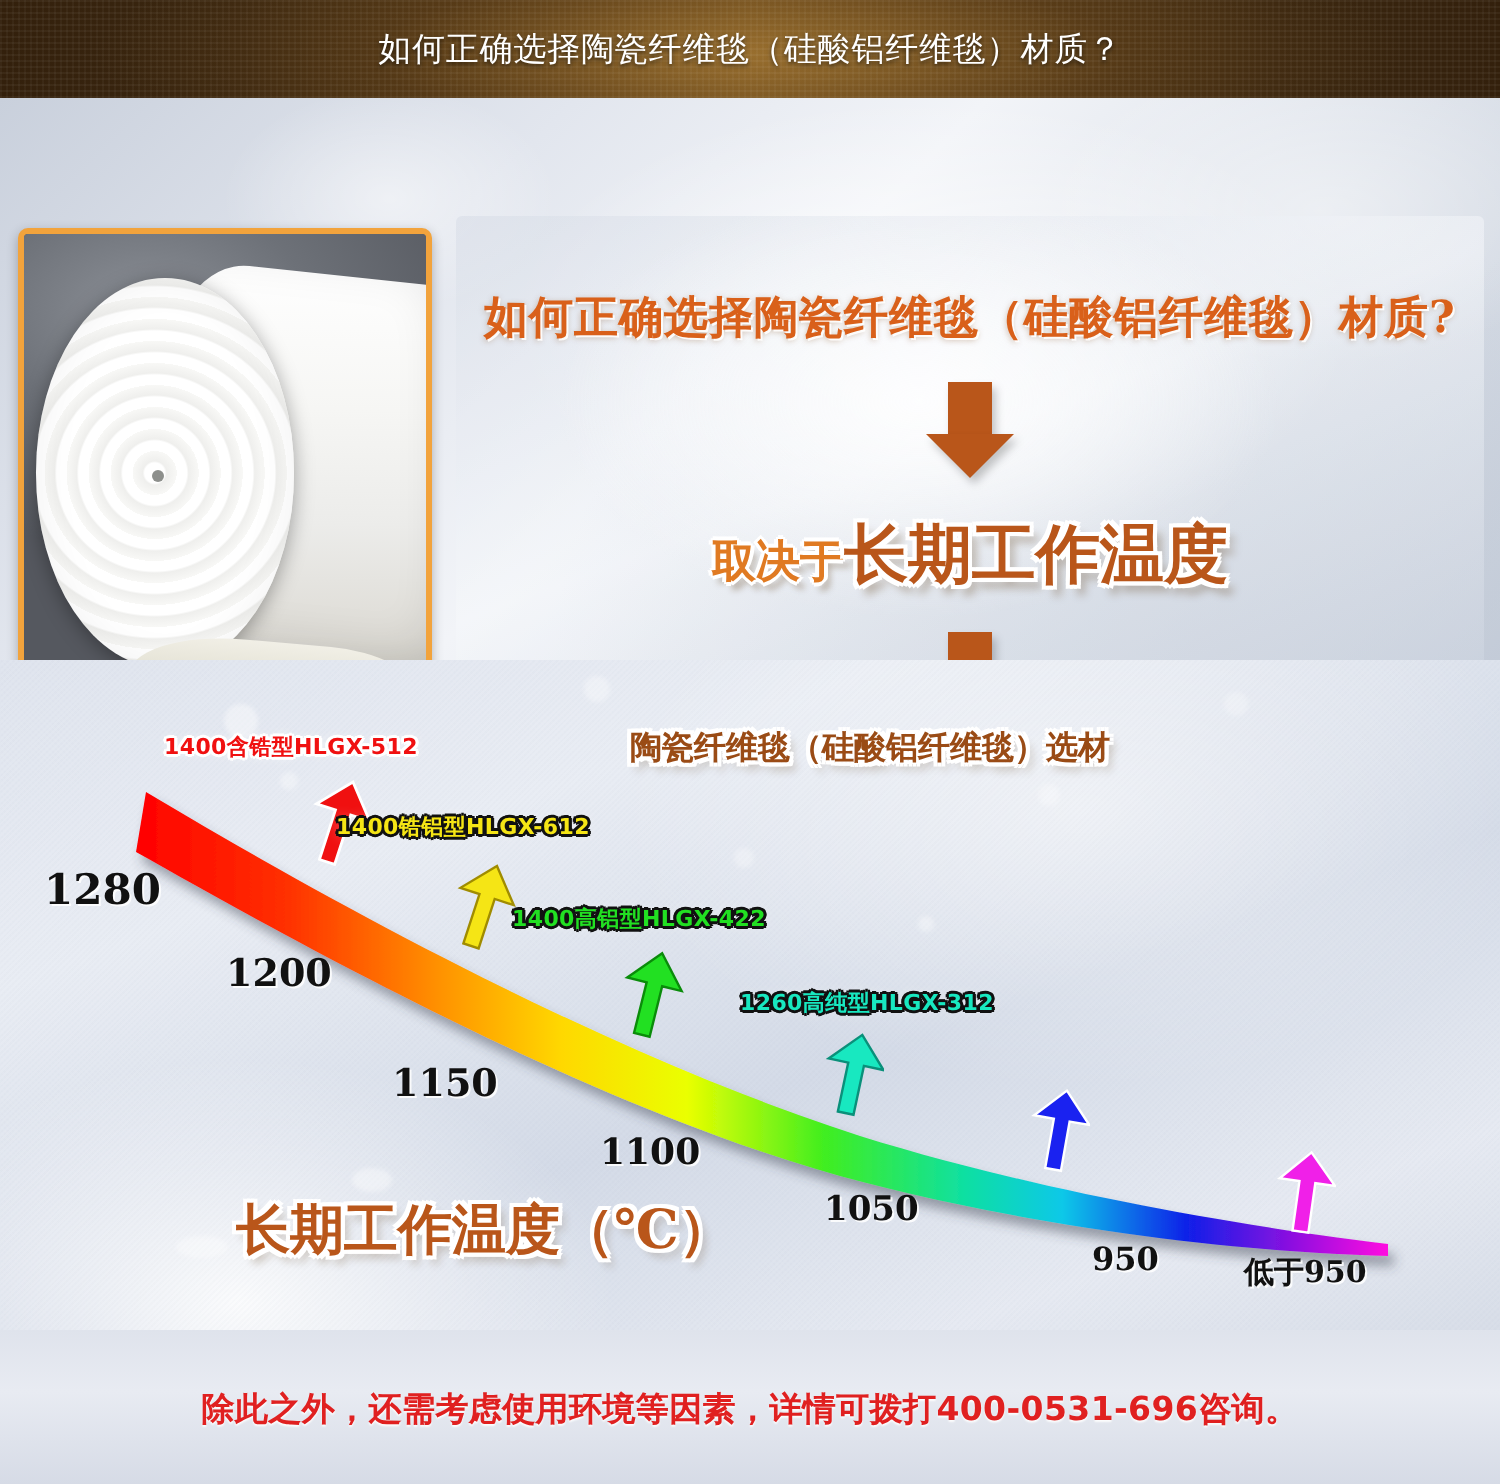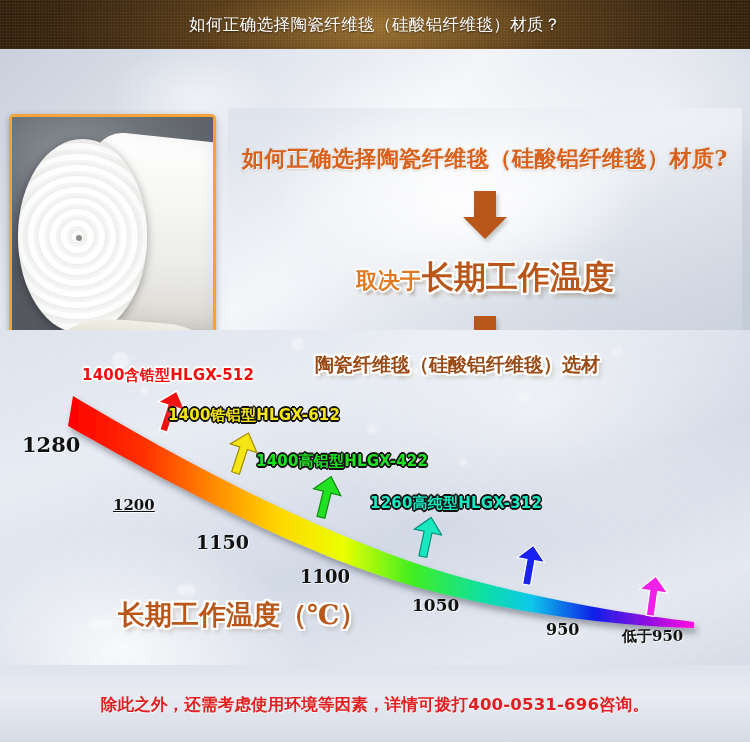--- a/index.html
+++ b/index.html
@@ -149,22 +149,22 @@
   }
   .bokeh{ position:absolute; border-radius:50%; background:rgba(255,255,255,.55); filter:blur(1px); }
   .noise{
     position:absolute; inset:0; opacity:.35;
     background-image:
       repeating-linear-gradient(45deg, rgba(255,255,255,.10) 0 1px, rgba(0,0,0,0) 1px 2px),
       repeating-linear-gradient(-45deg, rgba(160,168,182,.10) 0 1px, rgba(0,0,0,0) 1px 2px);
   }
 
   .chart-title{
-    position:absolute; left:315px; top:352px; z-index:6;
-    font-size:19px; font-weight:bold;
+    position:absolute; left:315px; top:364px; z-index:6;
+    font-size:16px; font-weight:bold;
     font-family:"DejaVu Serif","Liberation Serif",serif;
     color:#9a4b15; white-space:nowrap;
     text-shadow:
       2px 0 0 #fff,-2px 0 0 #fff,0 2px 0 #fff,0 -2px 0 #fff,
       2px 2px 0 #fff,-2px -2px 0 #fff,2px -2px 0 #fff,-2px 2px 0 #fff,
       3px 4px 4px rgba(90,55,15,.3);
   }
 
   
   .band-wrap{ position:absolute; left:0; top:330px; width:750px; height:412px; z-index:3; pointer-events:none; }
@@ -183,21 +183,21 @@
   .temp-tick{
     position:absolute; z-index:6; white-space:nowrap;
     font-family:"DejaVu Serif","Liberation Serif",serif;
     font-weight:bold; color:#111;
     text-shadow:1px 1px 0 rgba(255,255,255,.85);
   }
 
   .grade-label{
     position:absolute; z-index:7; white-space:nowrap;
     font-family:"DejaVu Sans","Liberation Sans",sans-serif;
-    font-weight:bold; font-size:15px; letter-spacing:.2px;
+    font-weight:bold; font-size:11px; letter-spacing:.2px;
   }
   .gl-white-out{
     text-shadow:
       1.6px 0 0 #fff,-1.6px 0 0 #fff,0 1.6px 0 #fff,0 -1.6px 0 #fff,
       1.2px 1.2px 0 #fff,-1.2px -1.2px 0 #fff,1.2px -1.2px 0 #fff,-1.2px 1.2px 0 #fff,
       0 0 6px rgba(255,255,255,.95);
   }
   .gl-dark-out{
     text-shadow:
       1.6px 0 0 #111,-1.6px 0 0 #111,0 1.6px 0 #111,0 -1.6px 0 #111,
@@ -300,21 +300,21 @@
                C 160,118 300,196 430,238
                C 520,266 620,283 694,292
                L 694,298
                C 618,296 516,284 420,258
                C 292,222 146,140 68,96
                Z" fill="url(#bandGrad)" filter="url(#bandShadow)"></path>
     </svg>
   </div>
 
   <div class="temp-tick" style="left:22px;  top:432px; font-size:21px;text-align:center;">1280</div>
-  <div class="temp-tick" style="left:113px; top:496px; font-size:15px;text-decoration:underline;">1200</div>
+  <div class="temp-tick" style="left:113px; top:476px; font-size:19px;">1200</div>
   <div class="temp-tick" style="left:196px; top:531px; font-size:19px;">1150</div>
   <div class="temp-tick" style="left:300px; top:566px; font-size:18px;">1100</div>
   <div class="temp-tick" style="left:412px; top:595px; font-size:17px;">1050</div>
   <div class="temp-tick" style="left:546px; top:620px; font-size:16px;">950</div>
   <div class="temp-tick" style="left:622px; top:627px; font-size:15px;">低于950</div>
 
   <div class="axis-label" style="left:118px; top:597px;">长期工作温度（℃）</div>
 
   <div class="grade-label gl-white-out" style="left:82px; top:366px; color:#f01010;">1400含锆型HLGX-512</div>
   <svg style="position:absolute; left:152px; top:388px; z-index:6;" width="34" height="46">

